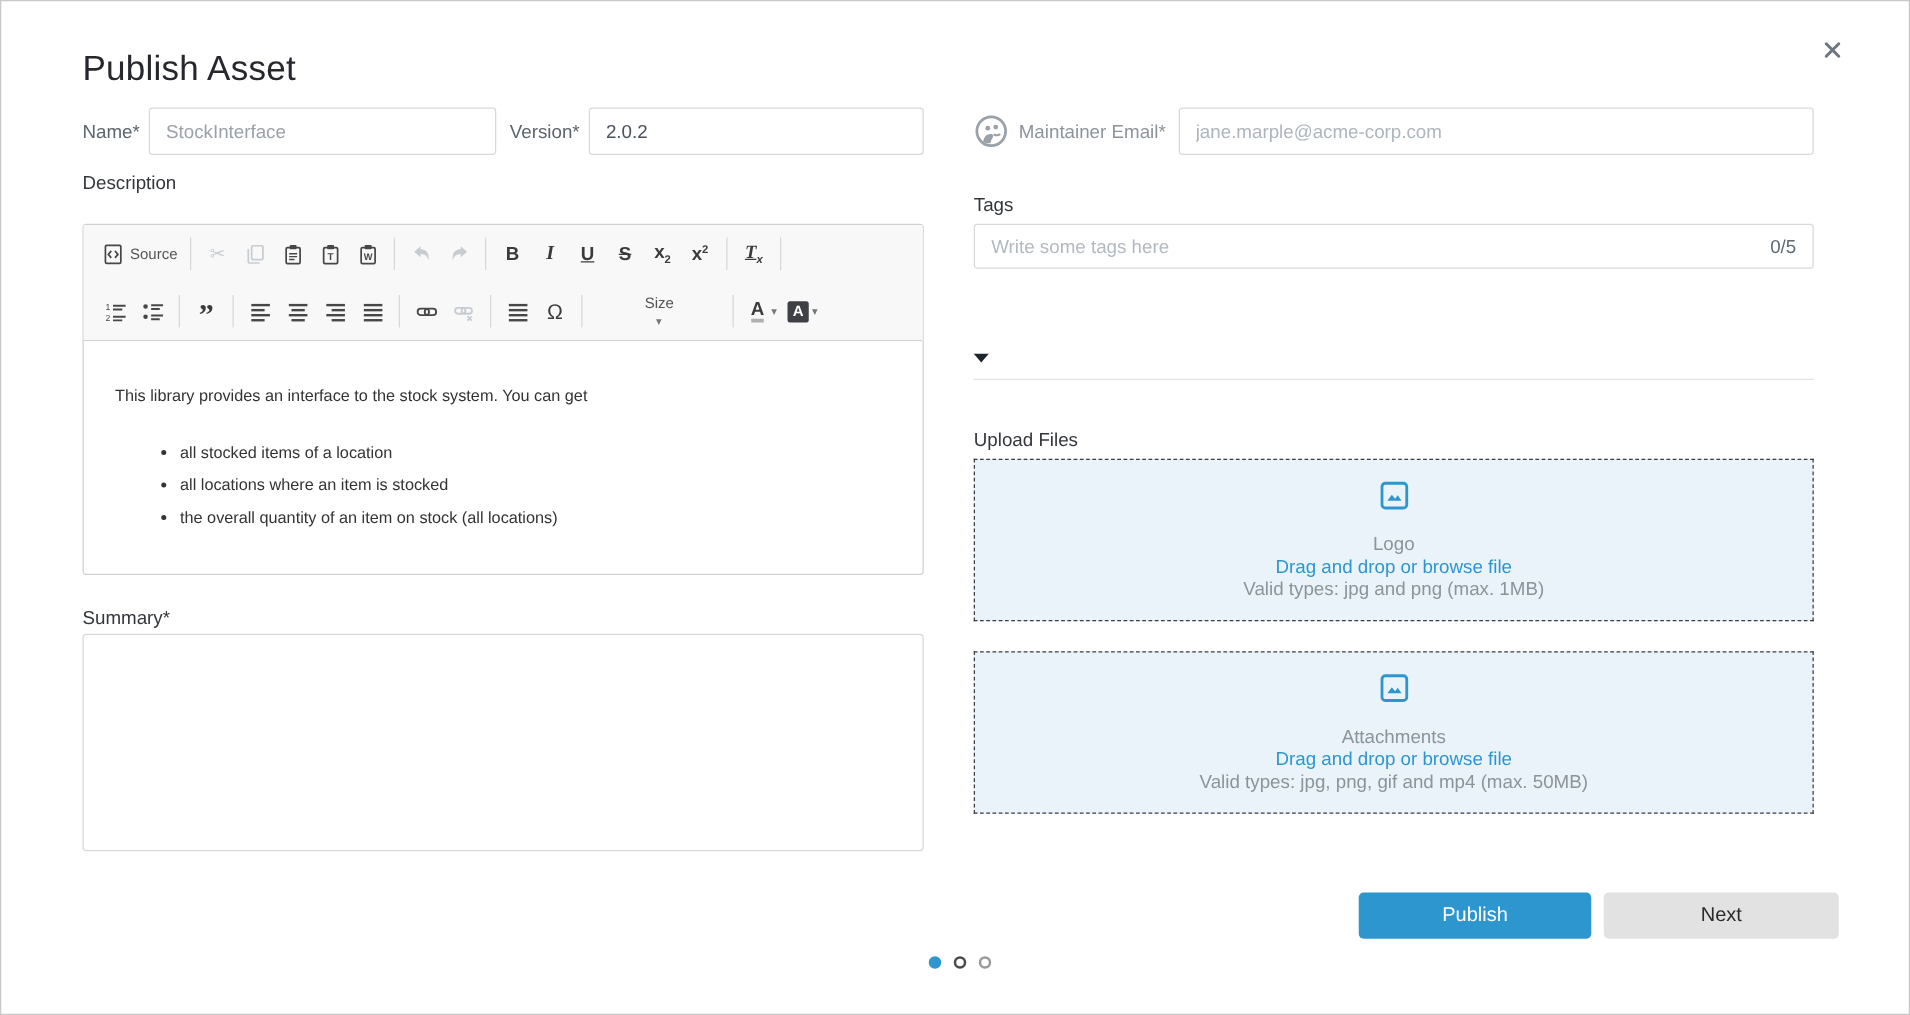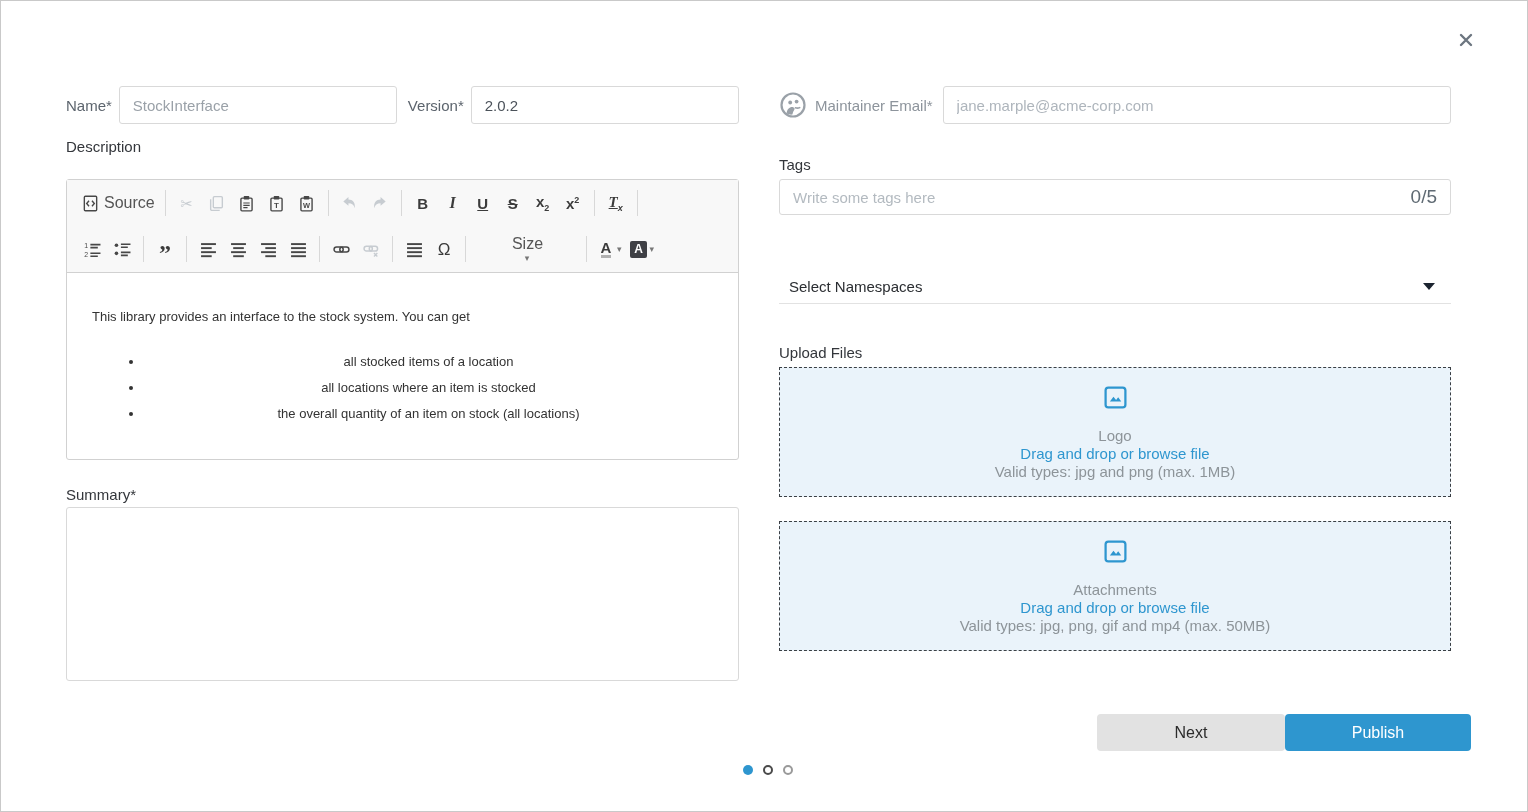--- a/index.html
+++ b/index.html
@@ -36,21 +36,21 @@
   #desc-label { left:65px; top:137px; }
   .editor { left:65px; top:178px; width:673px; border:1px solid #d1d1d1; border-radius:3px; background:#fff; }
   .tb { background:#f8f8f8; padding:2px 10px; }
   .tb-row { display:flex; align-items:center; height:42px; }
   .tb + .tb { border-top:0; }
   .tb-wrap { border-bottom:1px solid #d1d1d1; border-radius:3px 3px 0 0; background:#f8f8f8; }
   .tb-btn { display:inline-flex; align-items:center; justify-content:center; min-width:28px; height:28px; padding:0 3px; margin:0 1px; border-radius:2px; color:#474747; cursor:pointer; }
   .tb-btn.dis { color:#c7ccd1; cursor:default; }
   .tb-btn .ico { display:inline-flex; align-items:center; justify-content:center; width:18px; height:18px; }
   .tb-btn .ico svg { width:17px; height:17px; display:block; }
-  .tb-label { font-size:16px; color:#555; margin-left:5px; }
+  .tb-label { font-size:12px; color:#555; margin-left:5px; }
   .tb-sep { width:1px; height:26px; background:#d8d8d8; margin:0 6px; flex:0 0 auto; }
   .g { font-size:15px; font-weight:bold; color:#3b3b3b; line-height:1; }
   .g.i { font-family:"Liberation Serif","DejaVu Serif",serif; font-style:italic; font-size:16px; }
   .g.u { text-decoration:underline; }
   .g.s { text-decoration:line-through; }
   .g sub { font-size:9px; }
   .g sup { font-size:9px; }
   .g.q { font-family:"Liberation Serif","DejaVu Serif",serif; font-size:24px; line-height:10px; position:relative; top:4px; }
   .g.om { font-weight:400; font-size:17px; }
   .g.rf i { font-family:"Liberation Serif","DejaVu Serif",serif; text-decoration:underline; }
@@ -58,32 +58,32 @@
   .scissors { font-size:15px; line-height:1; }
   .size-dd { width:106px; justify-content:flex-start; position:relative;flex-direction:column; }
   .size-dd .tb-label { margin-left:3px; flex:1; }
   .mini-caret { font-size:9px; color:#777; margin-left:2px; }
   .tc-a { font-size:15px; font-weight:bold; color:#3b3b3b; border-bottom:3px solid #b0b0b0; line-height:14px; }
   .bg-a { width:17px; height:17px; background:#3f4045; color:#fff; border-radius:2px; font-size:12px; font-weight:bold; display:inline-flex; align-items:center; justify-content:center; }
 
   .editor-content { height:186px; padding:33px 25px 0 25px; font-size:13px; color:#333; overflow:hidden; border-radius:0 0 3px 3px; }
   .editor-content p { line-height:22px; }
   .editor-content ul { margin-top:21px; padding-left:52px; }
-  .editor-content li { line-height:26px;text-align:center; }
+  .editor-content li { line-height:26px; }
 
   
   #summary-label { left:65px; top:485px; }
   #summary-ta { left:65px; top:506px; width:673px; height:174px; border:1px solid #d9d9d9; border-radius:3px; resize:none; outline:none; font-family:inherit; font-size:15px; padding:10px 13px; }
 
   
   #tags-label { left:778px; top:155px; }
   .tags-box { left:778px; top:178px; width:672px; height:36px; border:1px solid #d9d9d9; border-radius:3px; display:flex; align-items:center; padding:0 13px; }
   .tags-box input { flex:1; border:0; outline:none; font-size:15px; font-family:inherit; color:#333; }
   .tags-box input::placeholder { color:#b3bac0; }
-  .tags-counter { font-size:19px; color:#5f6a73; margin-left:10px; }
+  .tags-counter { font-size:15px; color:#5f6a73; margin-left:10px; }
 
   
   .ns-row { left:778px; top:268px; width:672px; height:35px; border-bottom:1px solid #e2e2e2; display:flex; align-items:center; cursor:pointer; }
   .ns-row .ns-label { font-size:15px; color:#2a2d31; margin-left:10px; flex:1; }
   .ns-caret { width:0; height:0; border-left:6px solid transparent; border-right:6px solid transparent; border-top:7px solid #1c2430; margin-right:16px; }
 
   
   #upload-label { left:778px; top:343px; }
   .dropzone { width:672px; height:130px; background:#eaf3fa; border:1px dashed #3a3f44; display:flex; flex-direction:column; align-items:center; justify-content:center; text-align:center; cursor:pointer; }
   #zone-logo { left:778px; top:366px; }
@@ -103,20 +103,21 @@
   .dot { width:10px; height:10px; border-radius:50%; margin-right:10px; cursor:pointer; }
   .dot-active { background:#2e96cf; }
   .dot-ring { border:2px solid #4a4a4a; }
   .dot-ring2 { border:2px solid #9a9a9a; }
 </style>
 </head>
 <body>
 
 <div class="frame">
 
+  <h1 class="abs page-title">Publish Asset</h1>
 
   <div class="abs close-btn">
     <span>
       <svg width="14" height="14" viewBox="0 0 14 14">
           <path d="M2 2l10 10M12 2 2 12" stroke="#6d7680" stroke-width="2.4" stroke-linecap="round"></path>
         </svg>
     </span>
   </div>
 
   <div class="abs row-name">
@@ -394,21 +395,20 @@
   <div class="abs lbl-dark" id="summary-label">Summary*</div>
   <textarea class="abs" id="summary-ta" style=""></textarea>
 
   <div class="abs lbl-dark" id="tags-label">Tags</div>
   <div class="abs tags-box">
     <input placeholder="Write some tags here" style="">
     <span class="tags-counter">0/5</span>
   </div>
 
   <div class="abs ns-row">
-    <span class="ns-label">Select Namespaces</span>
     <span class="ns-caret"></span>
   </div>
 
   <div class="abs lbl-dark" id="upload-label">Upload Files</div>
 
   <div class="abs dropzone" id="zone-logo">
     <span class="dz-icon">
       <svg width="27" height="27" viewBox="0 0 24 24">
         <rect x="3.2" y="3.2" width="17.6" height="17.6" rx="2.4" fill="none" stroke="#2e96cf" stroke-width="2"></rect>
         <path d="M7 15.6l3.2-4.2 2.3 2.8 1.9-2.4 2.7 3.8z" fill="#2e96cf"></path>
@@ -425,22 +425,22 @@
         <rect x="3.2" y="3.2" width="17.6" height="17.6" rx="2.4" fill="none" stroke="#2e96cf" stroke-width="2"></rect>
         <path d="M7 15.6l3.2-4.2 2.3 2.8 1.9-2.4 2.7 3.8z" fill="#2e96cf"></path>
       </svg>
     </span>
     <div class="dz-title">Attachments</div>
     <div class="dz-link">Drag and drop or browse file</div>
     <div class="dz-hint">Valid types: jpg, png, gif and mp4 (max. 50MB)</div>
   </div>
 
   <div class="abs footer-btns">
+    <button class="btn btn-publish">Publish</button>
     <button class="btn btn-next">Next</button>
-    <button class="btn btn-publish">Publish</button>
   </div>
 
   <div class="abs dots">
     <span class="dot dot-active"></span>
     <span class="dot dot-ring"></span>
     <span class="dot dot-ring2"></span>
   </div>
 
 </div>
 

